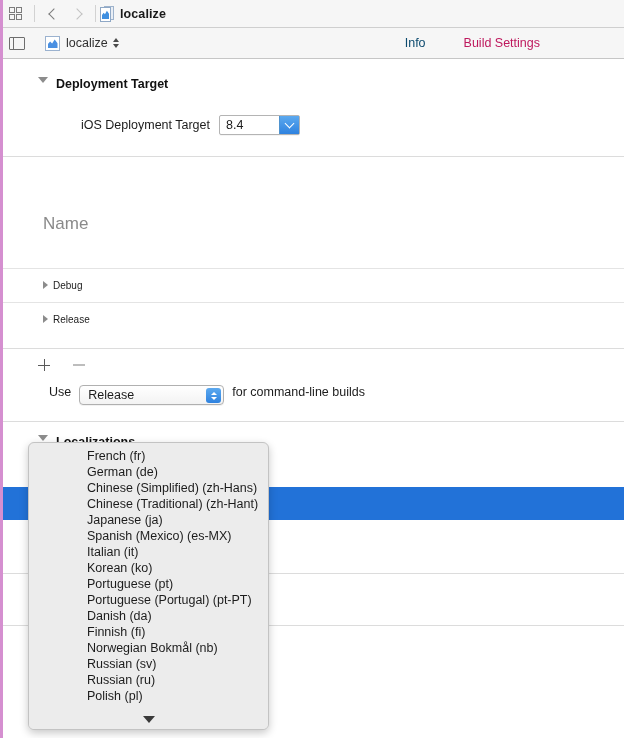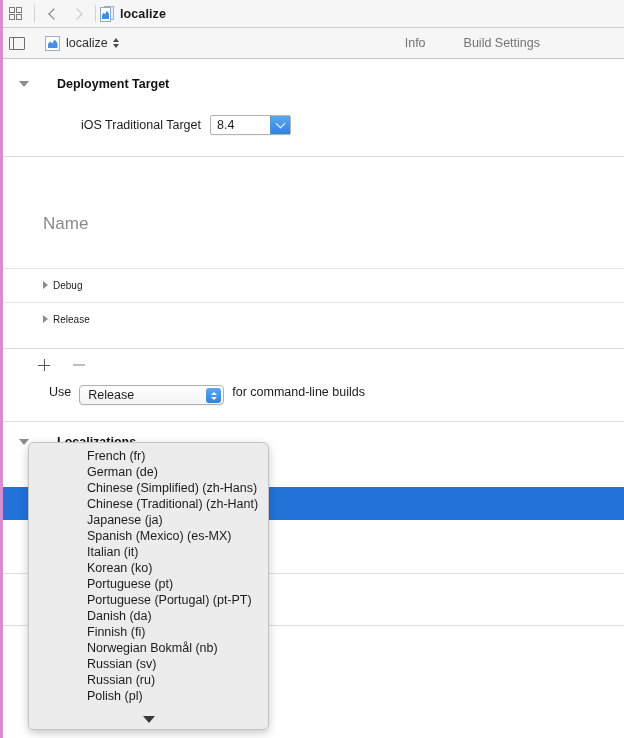--- a/index.html
+++ b/index.html
@@ -190,39 +190,37 @@
 
   .tabs {
     margin-left: auto;
     display: flex;
     align-items: center;
     gap: 38px;
     padding-right: 84px;
   }
   .tab {
     font-size: 12.5px;
-    color: #737373;
-  }
-  .tab.active { color: #737373; }
+    color: #be185d;
+  }
+  .tab.active { color: #0c4a6e; }
 
   
   .content {
     position: absolute;
     left: 3px; top: 59px;
     width: 621px;
     height: 679px;
     background: #ffffff;
     overflow: hidden;
   }
 
   .section-head {
     display: flex;
-    align-items: center;
-    padding-left: 16px;
-    gap: 20px;
+    padding-left: 35px;
   }
   .disclosure {
     width: 0; height: 0;
     border-left: 5px solid transparent;
     border-right: 5px solid transparent;
     border-top: 6px solid #8c8c8c;
     margin-right: 8px;
   }
   .section-title {
     font-size: 12.5px;
@@ -477,21 +475,21 @@
 <div class="content">
 
   <div style="height:18px"></div>
   <div class="section-head">
     <span class="disclosure"></span>
     <span class="section-title">Deployment Target</span>
   </div>
 
   <div style="height:24px"></div>
   <div class="dt-row">
-    <span class="field-label">iOS Traditional Target</span>
+    <span class="field-label">iOS Deployment Target</span>
     <span class="combobox">
       <span class="cb-value">8.4</span>
       <span class="cb-btn"></span>
     </span>
   </div>
 
   <div style="height:21px"></div>
   <div class="hr"></div>
 
   <div style="height:13px"></div>

